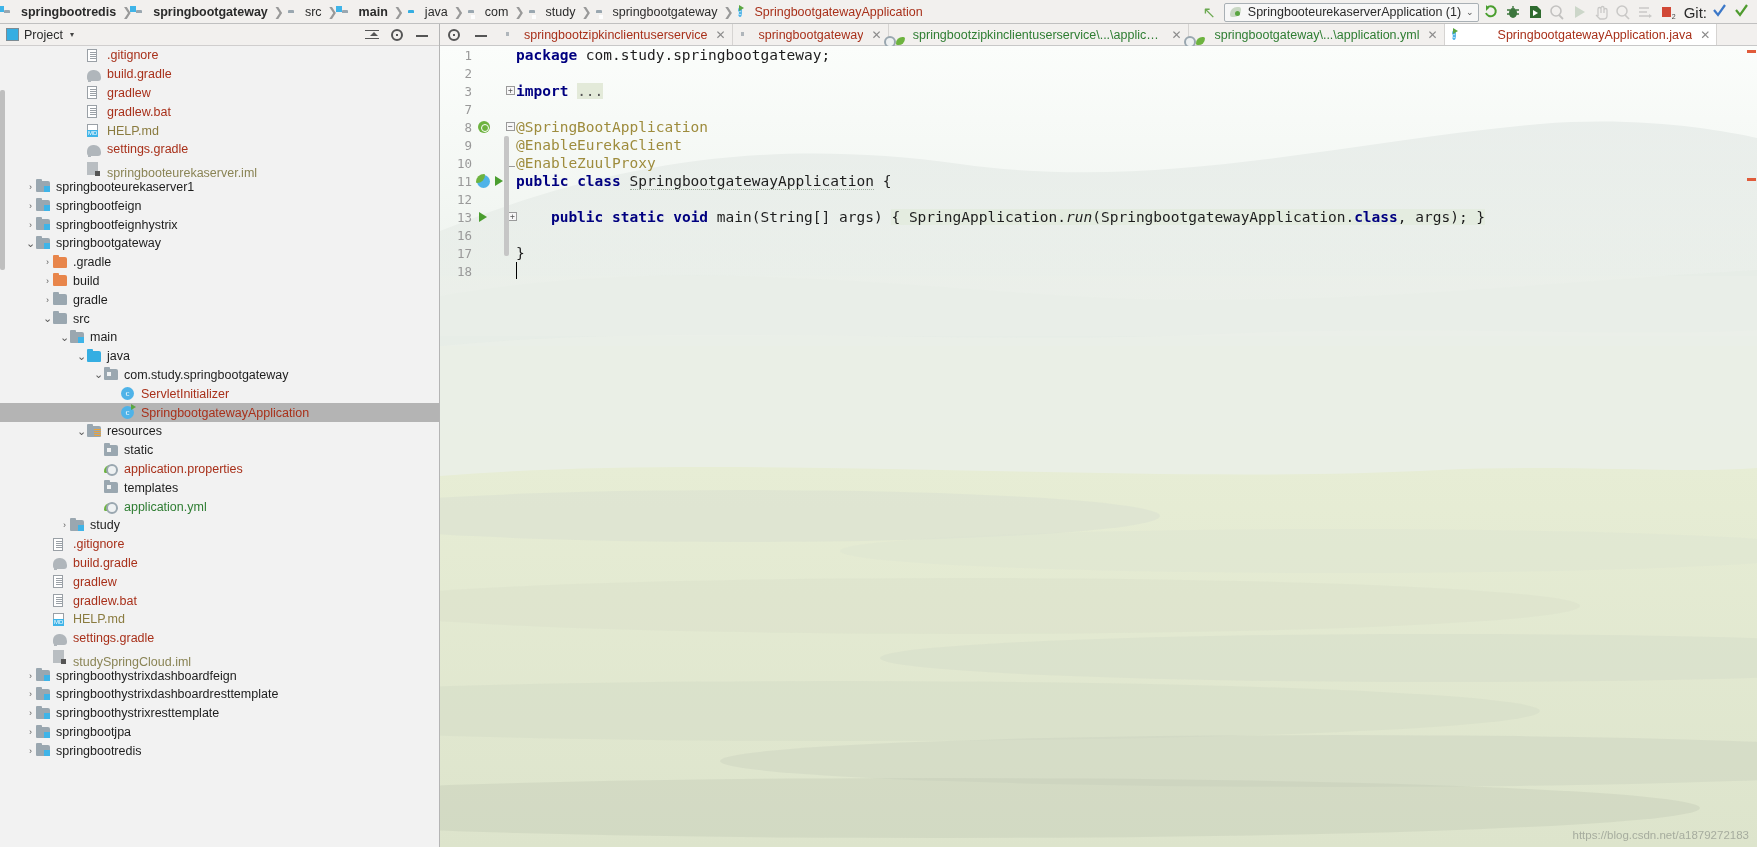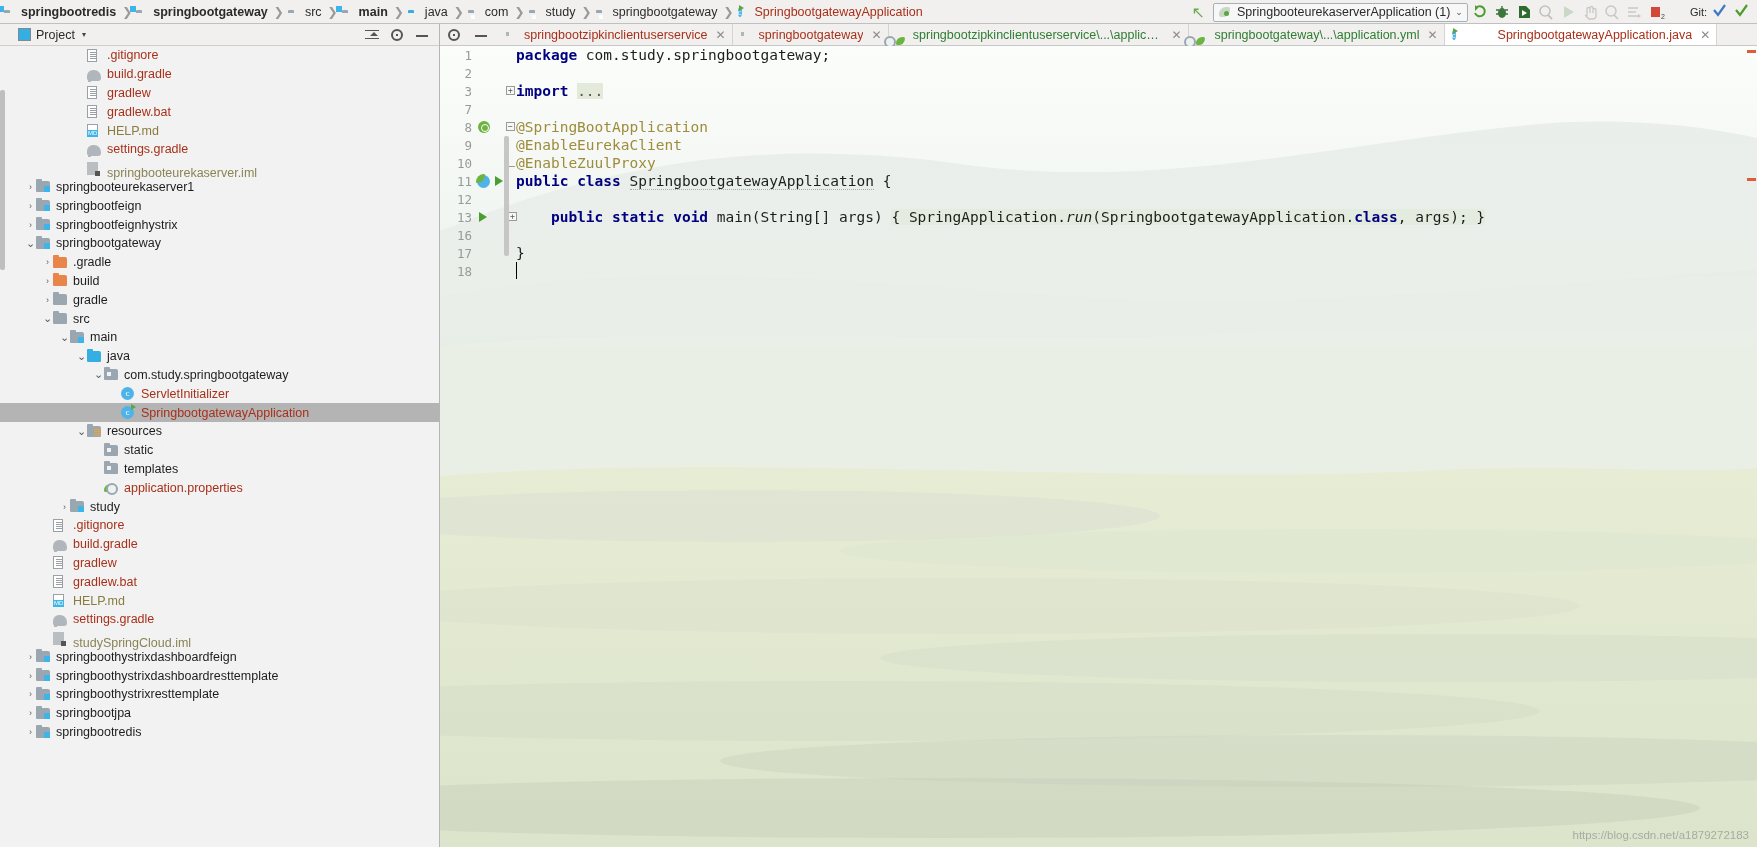--- a/index.html
+++ b/index.html
@@ -73,30 +73,30 @@
   .nav-right { position:absolute; right:0; top:0; height:24px; display:flex; align-items:center; gap:2px; padding-right:4px;}
   .runconf {
     display:flex;align-items:center;gap:5px;height:19px;
     border:1px solid #a9b0b5;background:#f7f7f7;border-radius:2px;
     padding:0 4px 0 5px; font-size:12.5px; min-width:230px;
   }
   .runconf .rc-icon{position:relative;width:13px;height:13px;}
   .rc-caret{margin-left:auto;font-size:9px;color:#555;}
   .tbtn { width:20px;height:20px;position:relative;display:inline-block;opacity:1;}
   .tbtn.dim { opacity:.38; }
-  .git-label { font-size:11px; margin-left:22px; margin-right:2px;}
+  .git-label { font-size:15px; margin-left:5px; margin-right:2px;}
   .back-arrow{color:#6aa84f;font-size:16px;margin-right:6px;}
 
   
   .sidebar {
     position:absolute; top:24px; left:0; width:440px; height:823px;
     background:#f2f2f2; border-right:1px solid #b5b5b5; overflow:hidden;
   }
   .sb-header {
-    height:22px; display:flex; align-items:center; padding-left:18px;
+    height:22px; display:flex; align-items:center; padding-left:6px;
     background:#f2f0ee; border-bottom:1px solid #d0cece;
   }
   .sb-title { font-size:12.5px; margin-left:5px; }
   .sb-caret { font-size:8px; color:#444; margin-left:7px; }
   .sb-hdr-icon{width:13px;height:13px;background:#35aee2;border:1px solid #7d8b93;}
   .sb-actions{margin-left:auto;display:flex;align-items:center;gap:12px;padding-right:10px;}
   .sb-act{width:14px;height:14px;position:relative;}
   .collapse-ic::before{content:"";position:absolute;left:0;top:2px;width:14px;height:1px;background:#555;
      box-shadow:0 8px 0 #555;}
   .collapse-ic::after{content:"";position:absolute;left:5px;top:4px;border-left:4px solid transparent;
@@ -469,30 +469,37 @@
         <div class="row" style="padding-left: 93px;">
           <span class="arrow none">›</span>
           <span class="ricon">
             <span class="ic-folder pkg" style="position: relative; width: 14px; height: 11px;"></span>
           </span>
           <span class="rlabel c-default">static</span>
         </div>
         <div class="row" style="padding-left: 93px;">
           <span class="arrow none">›</span>
           <span class="ricon">
+            <span class="ic-spring" style="position: relative;"></span>
+          </span>
+          <span class="rlabel c-red">application.properties</span>
+        </div>
+        <div class="row" style="padding-left: 93px;">
+          <span class="arrow none">›</span>
+          <span class="ricon">
             <span class="ic-folder pkg" style="position: relative; width: 14px; height: 11px;"></span>
           </span>
           <span class="rlabel c-default">templates</span>
         </div>
         <div class="row" style="padding-left: 93px;">
           <span class="arrow none">›</span>
           <span class="ricon">
             <span class="ic-spring" style="position: relative;"></span>
           </span>
-          <span class="rlabel c-red">application.properties</span>
+          <span class="rlabel c-green">application.yml</span>
         </div>
         <div class="row" style="padding-left: 59px;">
           <span class="arrow">›</span>
           <span class="ricon">
             <span class="ic-folder mod" style="position: relative; width: 14px; height: 11px;"></span>
           </span>
           <span class="rlabel c-default">study</span>
         </div>
         <div class="row" style="padding-left: 42px;">
           <span class="arrow none">›</span>

